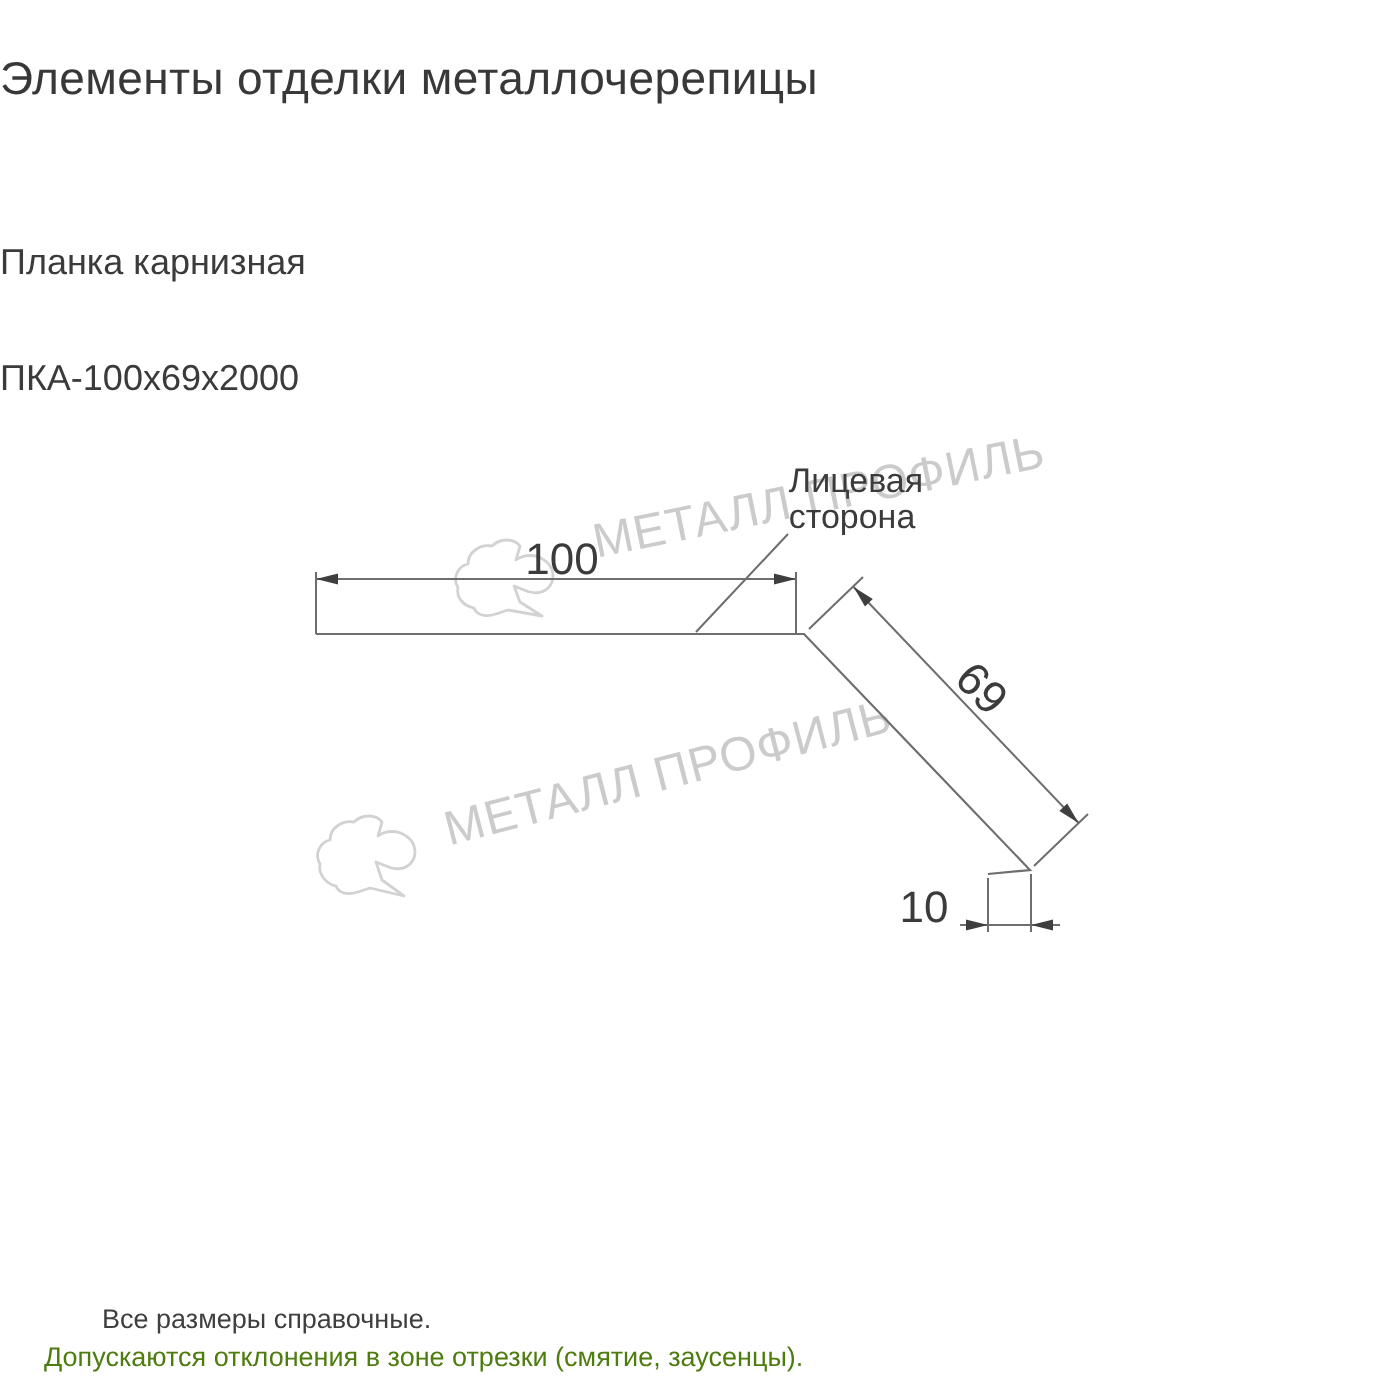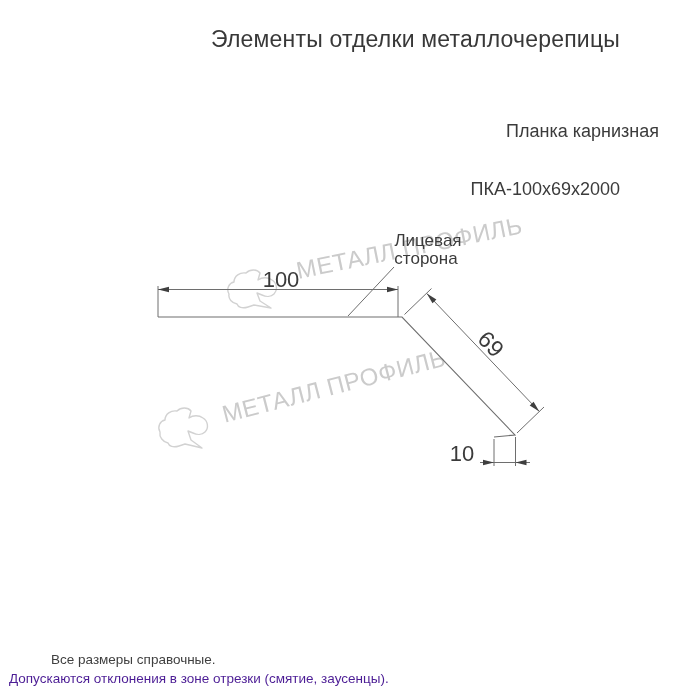--- a/index.html
+++ b/index.html
@@ -1,26 +1,26 @@
 <!DOCTYPE html>
 <html><head>
 <meta charset="utf-8">
 <style>
   html,body{margin:0;padding:0;}
   body{
     width:700px;height:700px;position:relative;background:#ffffff;
     font-family:"Liberation Sans", sans-serif;color:#3b3b3b;overflow:hidden;
   }
   .abs{position:absolute;}
-  .centered{left:0;width:620px;text-align:right;}
+  .centered{left:0;width:620px;text-align:left;}
   #title{top:26px;font-size:23px;letter-spacing:.2px;color:#383838;}
-  #product-name{top:121px;font-size:18px;color:#3b3b3b;padding-left:39px;}
+  #product-name{top:121px;font-size:18px;color:#3b3b3b;}
   #product-code{top:179px;font-size:18px;color:#3b3b3b;}
   #footer-note-1{left:23px;top:652px;font-size:13.5px;color:#3f3f3f;margin-left:28px;}
-  #footer-note-2{left:9px;top:671px;font-size:13.5px;color:#4c1d95;}
+  #footer-note-2{left:22px;top:671px;font-size:13.5px;color:#4d7c0f;}
   svg text{font-family:"Liberation Sans", sans-serif;}
   .dim-text{fill:#3b3b3b;}
   .wm-text{fill:#cbcbcb;}
 </style>
 </head>
 <body>
 
 <div class="abs centered" id="title">Элементы отделки металлочерепицы</div>
 <div class="abs centered" id="product-name">Планка карнизная</div>
 <div class="abs centered" id="product-code">ПКА-100х69х2000</div>

